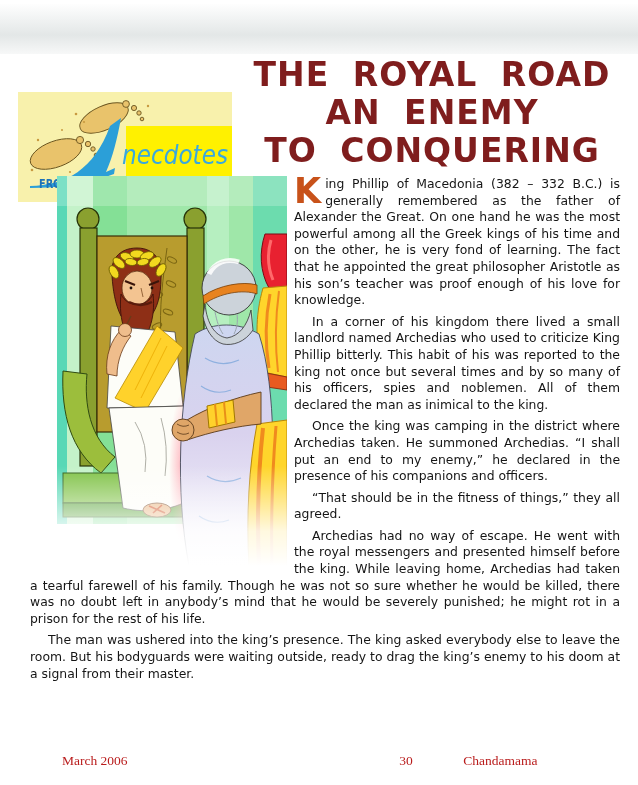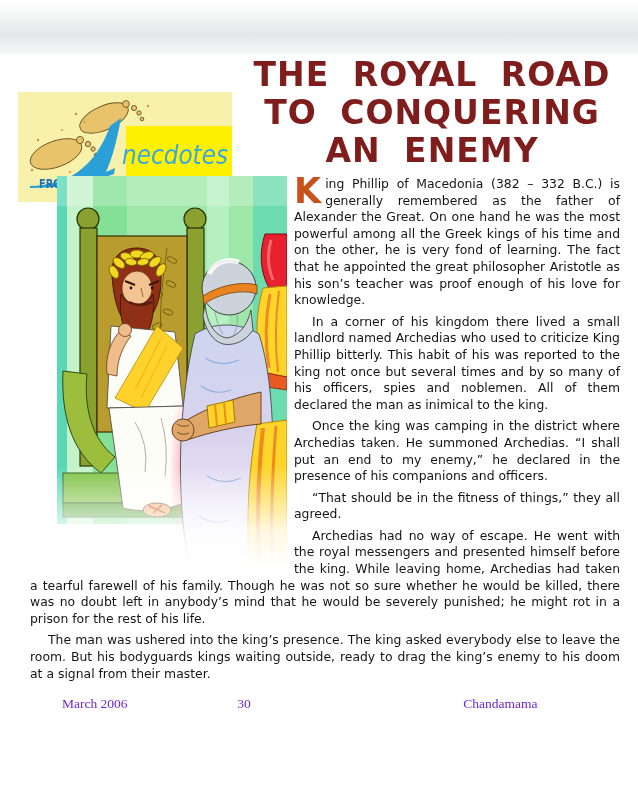--- a/index.html
+++ b/index.html
@@ -49,27 +49,27 @@
   .drop-cap{
     float:left;
     font-size:35px;line-height:29px;
     font-weight:bold;
     color:#c8521a;
     margin:1px 4px 0 0;
     font-family:"DejaVu Sans",sans-serif;
   }
   
   .footer{
-    position:absolute;left:30px;right:18px;top:696px;
+    position:absolute;left:30px;right:18px;top:753px;
     display:flex;align-items:baseline;
     font-family:"Liberation Serif",serif;
-    font-size:13.5px;color:#6d28d9;
+    font-size:13.5px;color:#b91c1c;
   }
   .footer .f-left{flex:1;text-align:left;padding-left:32px;}
-  .footer .f-center{flex:1;text-align:left;}
+  .footer .f-center{flex:1;text-align:right;}
   .footer .f-right{flex:1;text-align:center;padding-right:32px;}
 </style>
 </head>
 <body>
 
 <div class="page">
 
   <div class="scan-band"></div>
 
   <div class="logo-panel">
@@ -103,22 +103,22 @@
       <path d="M12,94 C48,93 76,78 92,34 L103,26 C99,48 95,64 88,80 L97,76 L96,82 C70,92 40,96 12,96 Z" fill="#2b9fd8"></path>
 
       <text x="104" y="72" font-size="27" font-style="italic" fill="#3aa8de" font-family="DejaVu Sans, sans-serif" textLength="106" lengthAdjust="spacingAndGlyphs">necdotes</text>
 
       <text x="117" y="96" text-anchor="middle" font-size="11.5" font-weight="bold" fill="#1d72b8" font-family="DejaVu Sans, sans-serif" textLength="192" lengthAdjust="spacingAndGlyphs">FROM THE LIVES OF THE GREAT (3)</text>
     </svg>
   </div>
 
   <div class="title-block">
     <div>THE ROYAL ROAD</div>
+    <div>AN ENEMY</div>
     <div>TO CONQUERING</div>
-    <div>AN ENEMY</div>
   </div>
 
   <div class="article">
 
     <div class="illustration-float">
       <svg width="230" height="390" viewBox="0 0 230 390">
         <defs>
           <linearGradient id="fadeB" x1="0" y1="0" x2="0" y2="1">
             <stop offset="0" stop-color="#ffffff" stop-opacity="0"></stop>
             <stop offset="0.65" stop-color="#ffffff" stop-opacity="0.85"></stop>
@@ -239,21 +239,21 @@
 
         <rect x="0" y="290" width="230" height="100" fill="url(#fadeB)"></rect>
       </svg>
     </div>
 
     <p class="first"><span class="drop-cap">K</span><span>ing Phillip of Macedonia (382 – 332 B.C.) is generally remembered as the father of Alexander the Great. On one hand he was the most powerful among all the Greek kings of his time and on the other, he is very fond of learning. The fact that he appointed the great philosopher Aristotle as his son’s teacher was proof enough of his love for knowledge.</span></p>
     <p>In a corner of his kingdom there lived a small landlord named Archedias who used to criticize King Phillip bitterly. This habit of his was reported to the king not once but several times and by so many of his officers, spies and noblemen. All of them declared the man as inimical to the king.</p>
     <p>Once the king was camping in the district where Archedias taken. He summoned Archedias. “I shall put an end to my enemy,” he declared in the presence of his companions and officers.</p>
     <p>“That should be in the fitness of things,” they all agreed.</p>
     <p>Archedias had no way of escape. He went with the royal messengers and presented himself before the king. While leaving home, Archedias had taken a tearful farewell of his family. Though he was not so sure whether he would be killed, there was no doubt left in anybody’s mind that he would be severely punished; he might rot in a prison for the rest of his life.</p>
-    <p>The man was ushered into the king’s presence. The king asked everybody else to leave the room. But his bodyguards kings waiting outside, ready to drag the king’s enemy to his doom at a signal from their master.</p>
+    <p>The man was ushered into the king’s presence. The king asked everybody else to leave the room. But his bodyguards were waiting outside, ready to drag the king’s enemy to his doom at a signal from their master.</p>
   </div>
 
   <div class="footer">
     <span class="f-left">March 2006</span>
     <span class="f-center">30</span>
     <span class="f-right">Chandamama</span>
   </div>
 
 </div>
 

